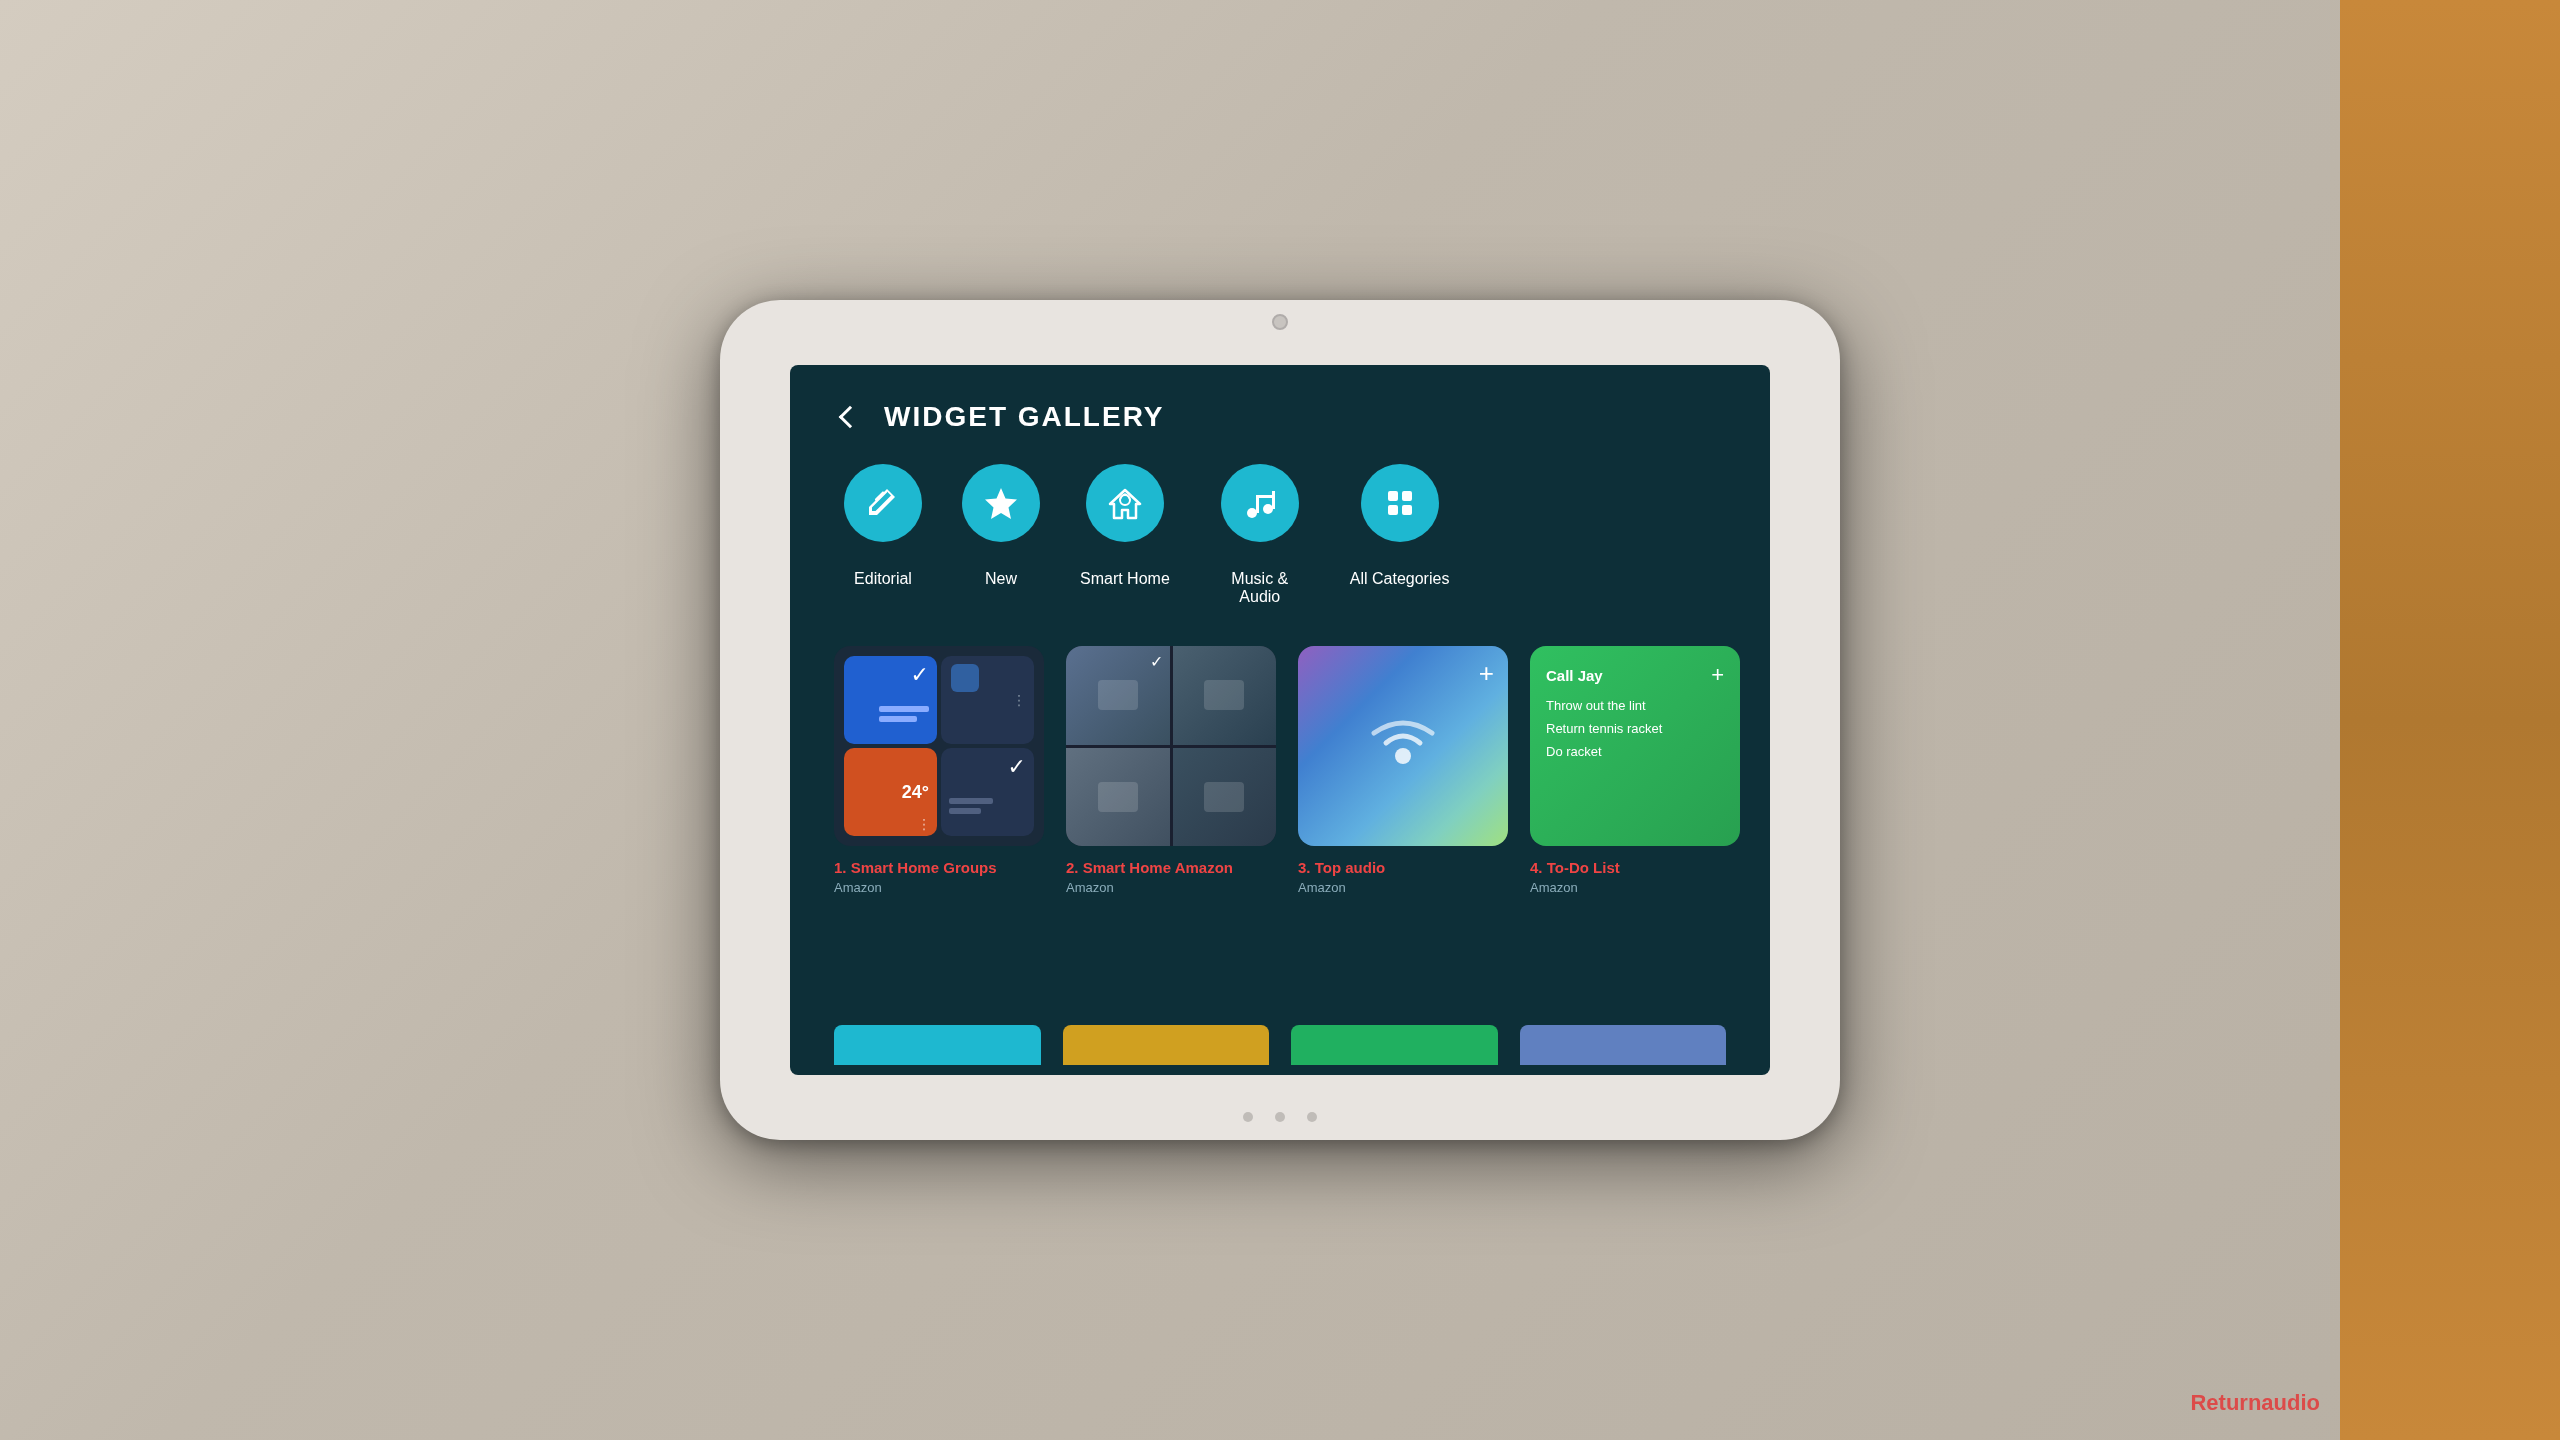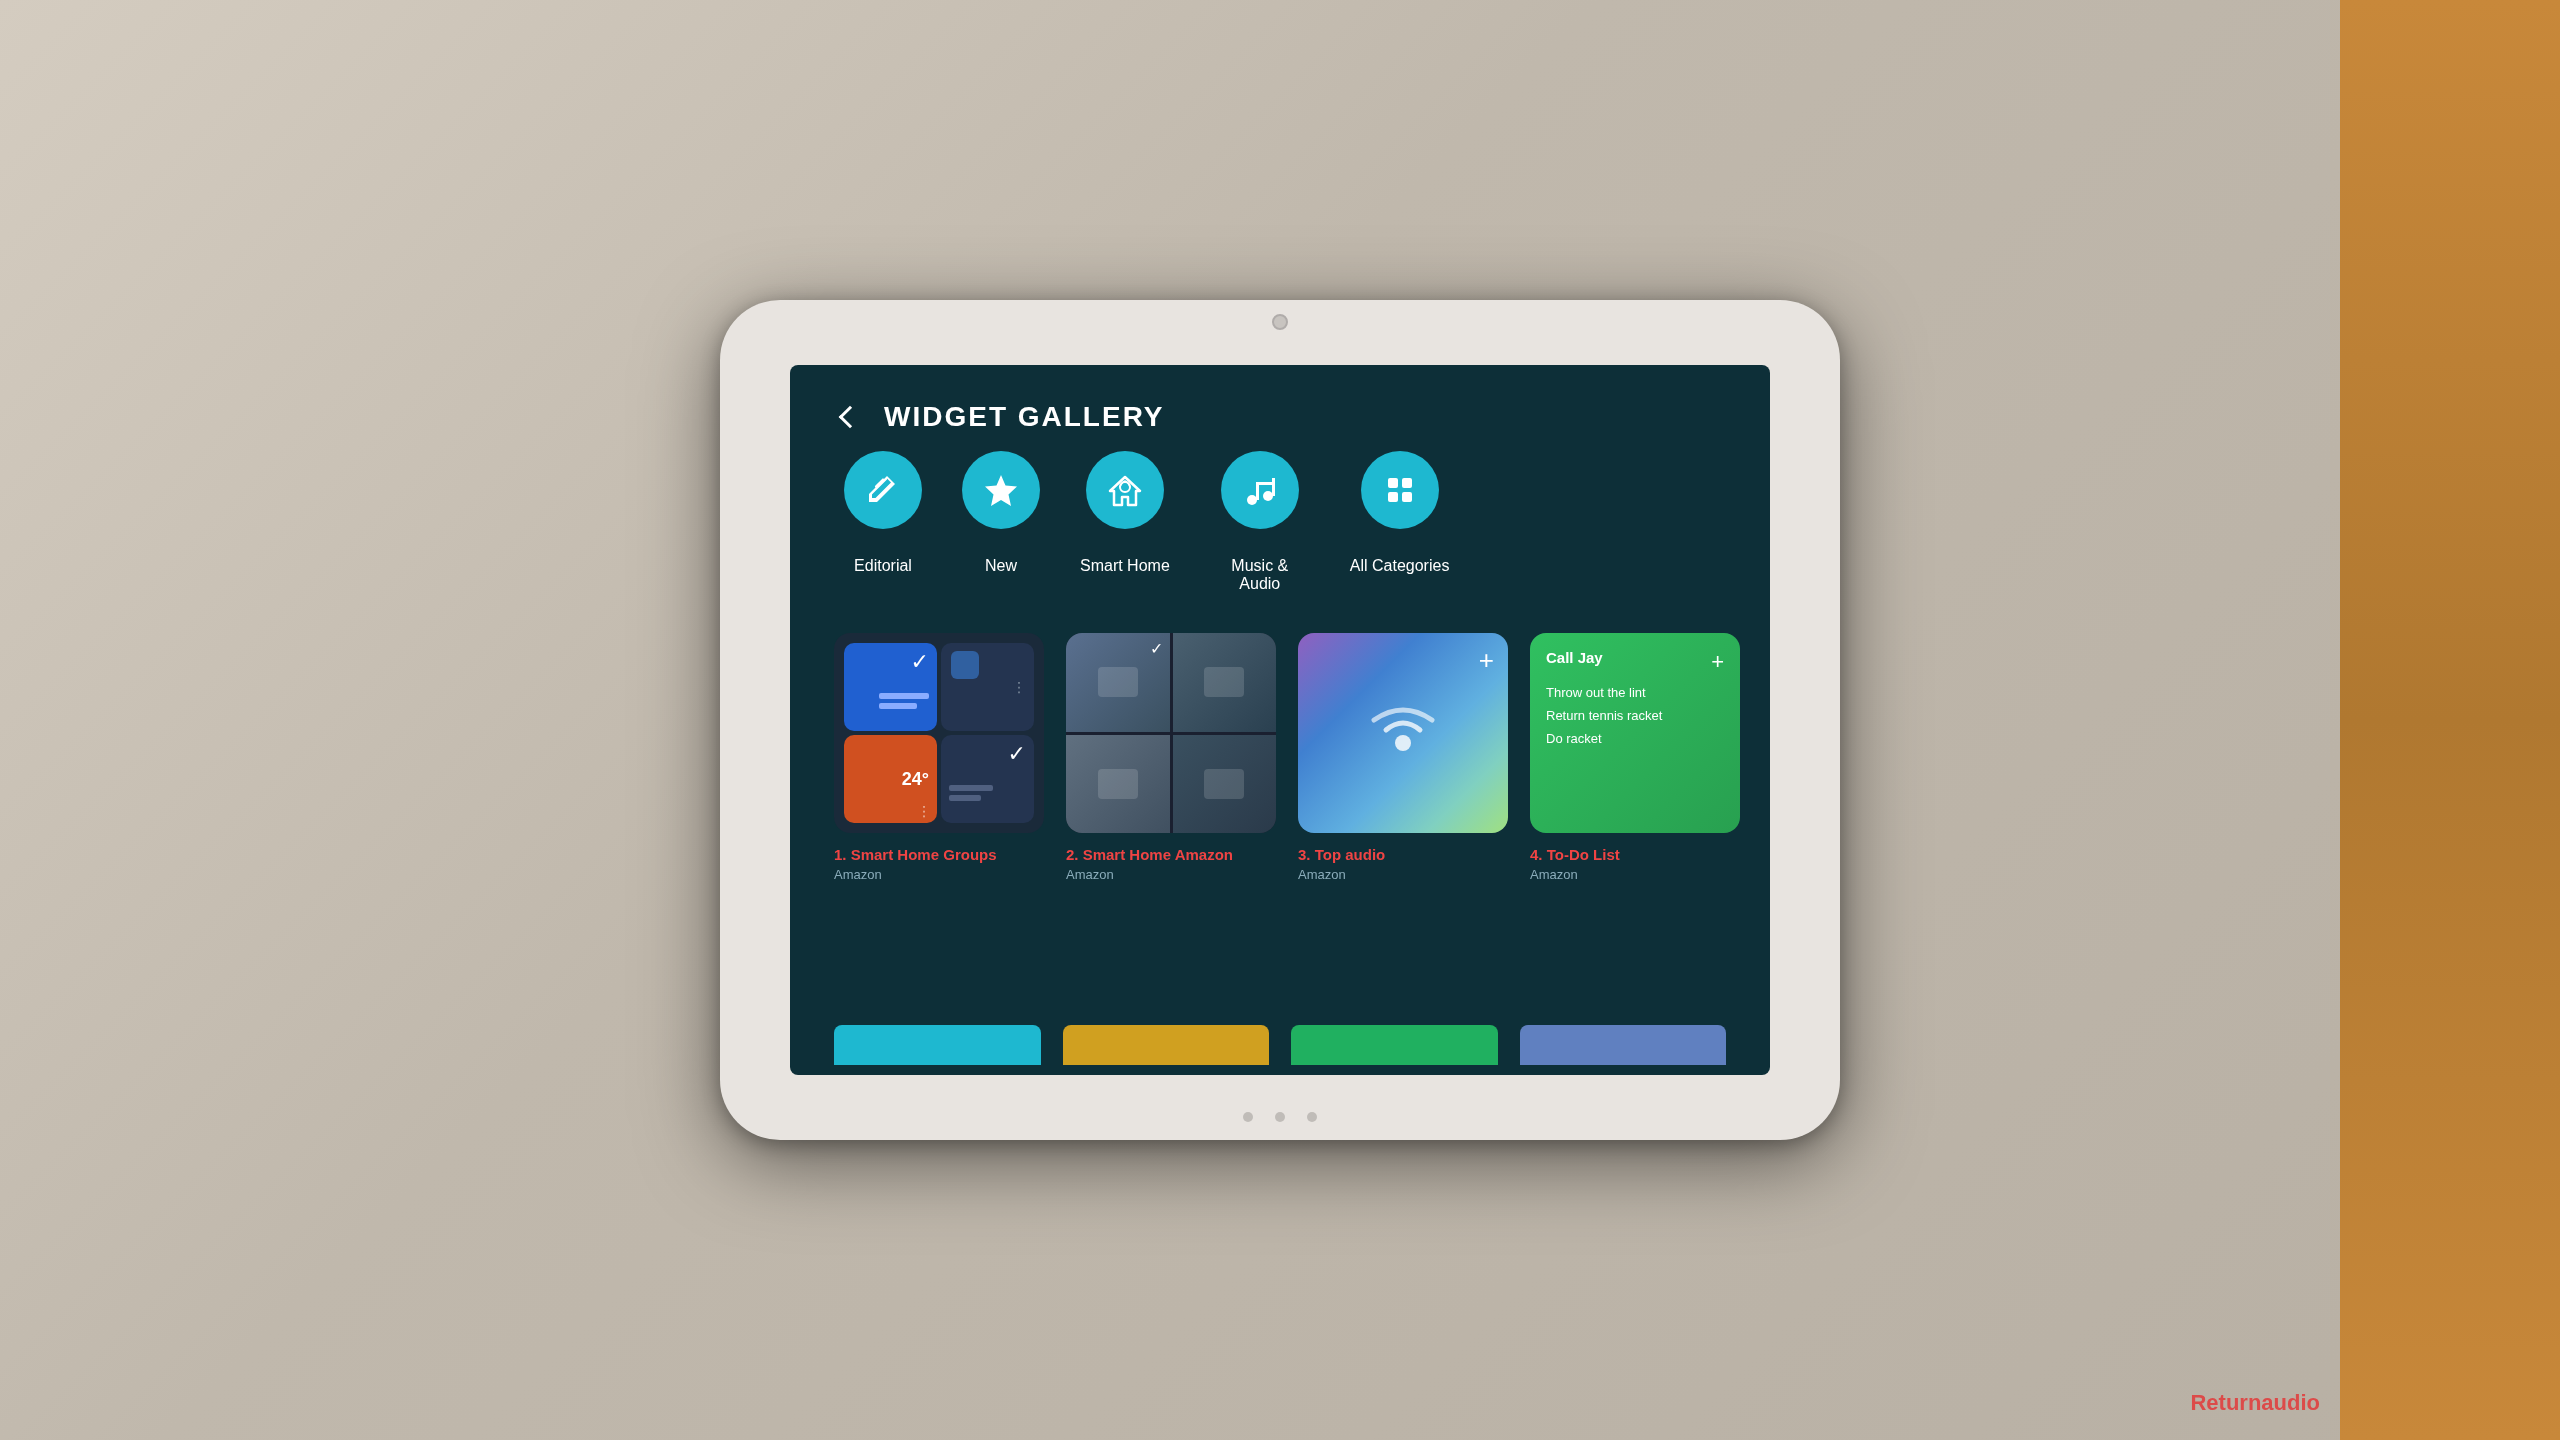--- a/index.html
+++ b/index.html
@@ -84,21 +84,21 @@
       padding: 36px 44px 20px 44px;
       height: 100%;
       overflow: hidden;
     }
 
     
     .header {
       display: flex;
       align-items: flex-start;
       gap: 18px;
-      margin-bottom: 18px;
+      margin-bottom: 31px;
     }
 
     .back-btn {
       display: flex;
       align-items: center;
       justify-content: center;
       width: 32px;
       height: 32px;
       cursor: pointer;
     }
@@ -278,20 +278,21 @@
       background: linear-gradient(135deg, #30c060 0%, #28a050 100%);
       padding: 16px;
       display: flex;
       flex-direction: column;
       gap: 6px;
     }
 
     .todo-header {
       display: flex;
       justify-content: space-between;
+      align-items: center;
       margin-bottom: 4px;
     }
 
     .todo-title {
       color: white;
       font-size: 15px;
       font-weight: 600;
     }
 
     .todo-plus {

